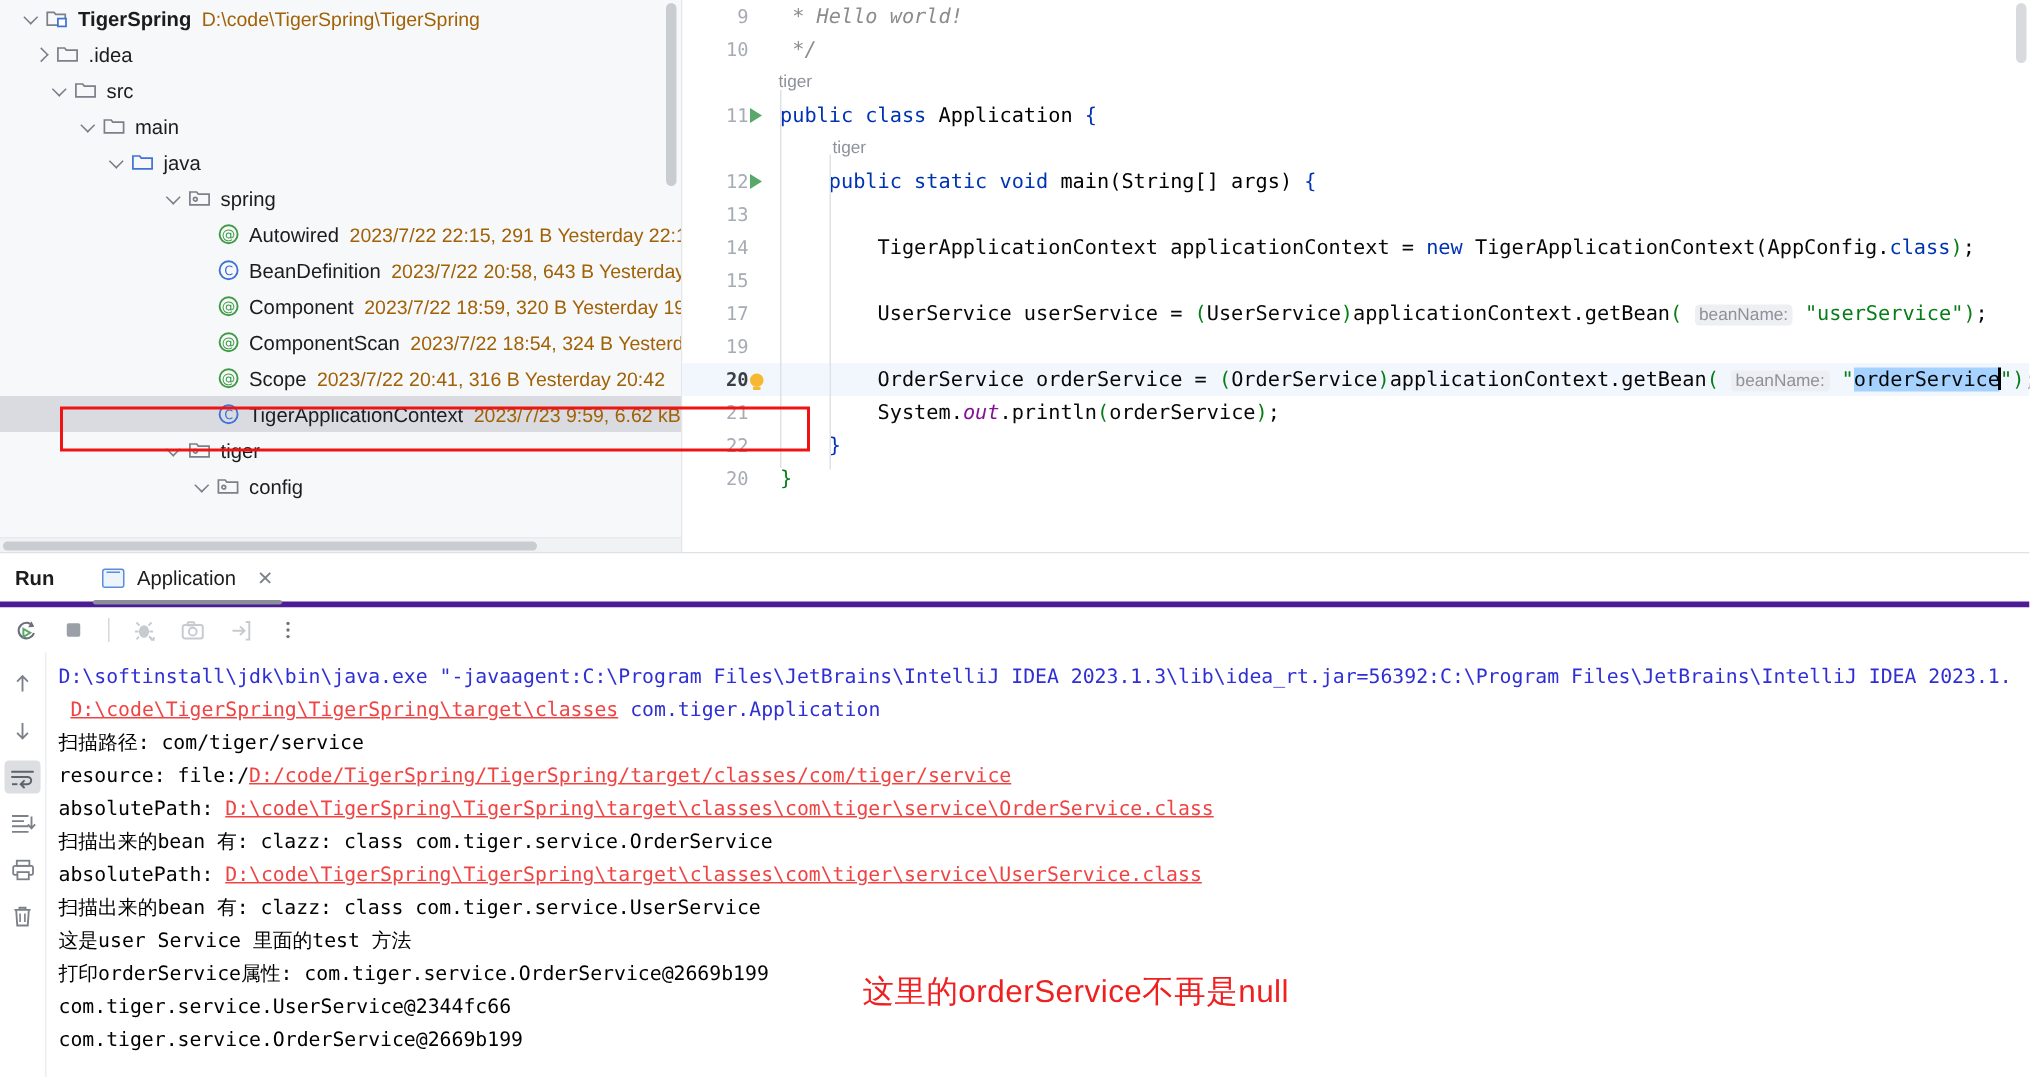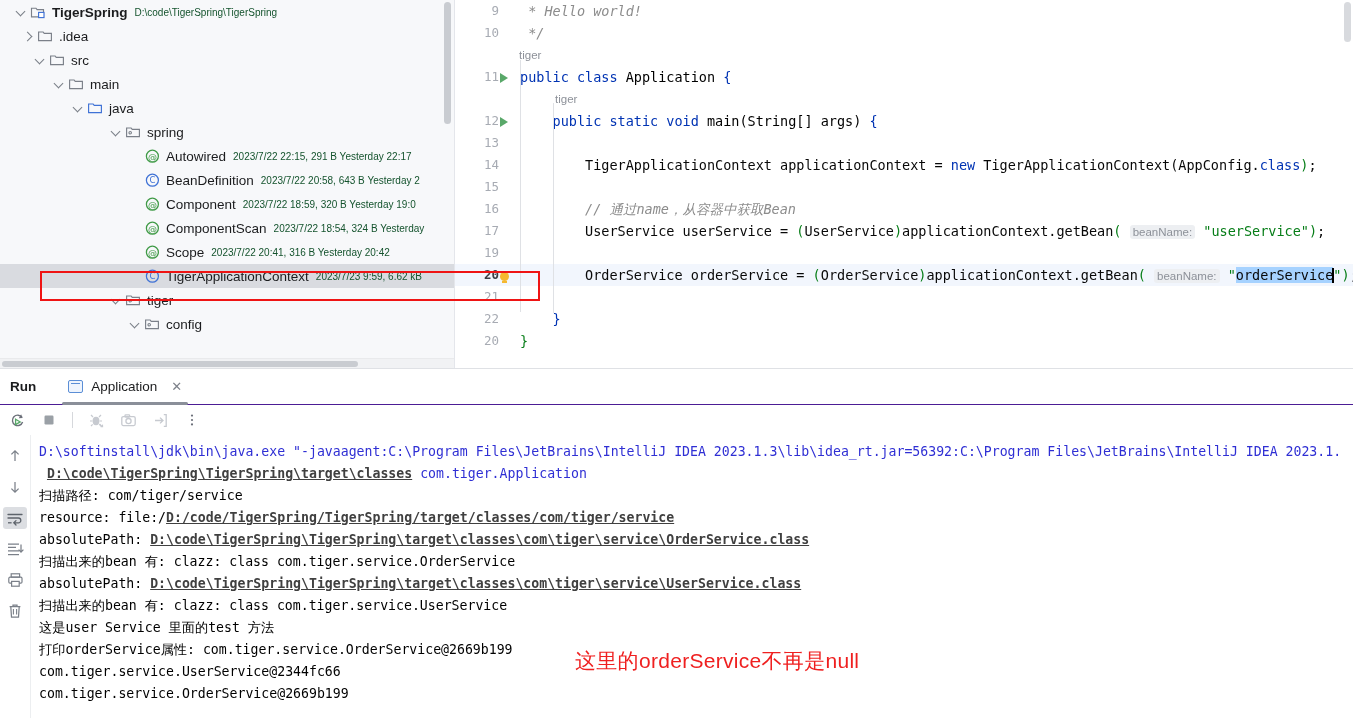--- a/index.html
+++ b/index.html
@@ -49,21 +49,21 @@
     width: 6px; height: 6px; left: 3px; top: 3px;
     transform: rotate(-45deg);
   }
   .twisty.right::before {
     width: 6px; height: 6px; left: 3px; top: 4px;
     transform: rotate(-135deg);
   }
   .tree-icon { width: 17px; height: 16px; flex: 0 0 17px; margin-right: 5px; position: relative; }
   .tlabel { margin-right: 7px; }
   .tlabel.bold { font-weight: bold; }
-  .tmeta { color: #14532d; font-size: 10px; }
+  .tmeta { color: #a16207; font-size: 13px; }
 
   
   .tree-vscroll {
     position: absolute; right: 3px; top: 2px;
     width: 7px; height: 122px; border-radius: 4px;
     background: #c9ccd1;
   }
   
   .tree-hscroll {
     position: absolute; left: 0; bottom: 0;
@@ -153,21 +153,21 @@
   .run-panel {
     position: absolute; left: 0; top: 368px; width: 1353px; height: 350px;
     background: #ffffff;
     border-top: 1px solid #dfe1e5;
   }
   .run-header {
     position: relative; height: 36px;
     display: flex; align-items: center;
     padding-left: 10px;
     background: #ffffff;
-    border-bottom: 1px solid #4c1d95;
+    border-bottom: 4px solid #4c1d95;
   }
   .run-title { font-size: 13.5px; font-weight: bold; color: #1b1c1e; margin-right: 26px; }
   .run-tab {
     position: relative; display: flex; align-items: center; gap: 8px;
     height: 36px; padding: 0 6px;
     font-size: 13.5px; color: #1b1c1e;
   }
   .run-tab::after {
     content: ""; position: absolute; left: 0; right: 0; bottom: 0;
     height: 3px; background: #8a8f99; border-radius: 2px;
@@ -215,21 +215,21 @@
     position: relative; flex: 1; overflow: hidden;
     padding: 6px 0 0 8px;
     font-family: "DejaVu Sans Mono", monospace;
     font-size: 13.2px;
     line-height: 22px;
     color: #000;
     white-space: pre;
   }
   .c-line { height: 22px; white-space: pre; }
   .c-sys { color: #2f2fd4; }
-  .c-link { color: #404040; text-decoration: underline; font-weight: bold; }
+  .c-link { color: #ef4444; text-decoration: underline; }
   .c-out { color: #000000; }
   .redbox {
     position: absolute; left: 40px; top: 271px;
     width: 500px; height: 30px;
     border: 2px solid #ef1414;
     pointer-events: none;
   }
   .annotation {
     position: absolute; left: 575px; top: 647px;
     font-family: "Liberation Sans", sans-serif;
@@ -371,25 +371,24 @@
       <div class="ed-scroll" id="ed-lines">
           <div class="code-line"><span class="ln">9</span><span class="code-txt"><span class="cmt"> * Hello world!</span></span></div>
           <div class="code-line"><span class="ln">10</span><span class="code-txt"><span class="cmt"> */</span></span></div>
           <div class="hint-line"><span class="hint-txt" style="left: 64px;">tiger</span></div>
           <div class="code-line"><span class="ln">11</span><span class="gutter-icon"><span class="run-tri"></span></span><span class="code-txt"><span class="kw">public class </span><span class="cls">Application </span><span class="brace1">{</span></span></div>
           <div class="hint-line"><span class="hint-txt" style="left: 100px;">tiger</span></div>
           <div class="code-line"><span class="ln">12</span><span class="gutter-icon"><span class="run-tri"></span></span><span class="code-txt"><span>    </span><span class="kw">public static void </span><span class="cls">main(String[] args) </span><span class="brace1">{</span></span></div>
           <div class="code-line"><span class="ln">13</span><span class="code-txt"></span></div>
           <div class="code-line"><span class="ln">14</span><span class="code-txt"><span>        TigerApplicationContext applicationContext = </span><span class="kw">new </span><span>TigerApplicationContext(AppConfig.</span><span class="kw">class</span><span class="punc-g">)</span><span>;</span></span></div>
           <div class="code-line"><span class="ln">15</span><span class="code-txt"></span></div>
-          <div class="code-line"><span class="ln">16</span><span class="code-txt"><span class="cmt">        // 通过name，从容器中获取Bean</span></span></div>
           <div class="code-line"><span class="ln">17</span><span class="code-txt"><span>        UserService userService = </span><span class="punc-g">(</span><span>UserService</span><span class="punc-g">)</span><span>applicationContext.getBean</span><span class="punc-g">(</span><span> </span><span class="param-hint">beanName:</span><span> </span><span class="str">"userService"</span><span class="punc-g">)</span><span>;</span></span></div>
           <div class="code-line"><span class="ln">19</span></div>
           <div class="code-line hl"><span class="ln cur">20</span><span class="gutter-icon"><span class="bulb"></span></span><span class="code-txt"><span>        OrderService orderService = </span><span class="punc-g">(</span><span>OrderService</span><span class="punc-g">)</span><span>applicationContext.getBean</span><span class="punc-g">(</span><span> </span><span class="param-hint">beanName:</span><span> </span><span class="str">"</span><span class="sel">orderService</span><span class="caret"></span><span class="str">"</span><span class="punc-g">)</span><span>;</span></span></div>
-          <div class="code-line"><span class="ln">21</span></div>
+          <div class="code-line"><span class="ln">21</span><span class="code-txt"><span>        System.</span><span class="fld">out</span><span>.println</span><span class="punc-g">(</span><span>orderService</span><span class="punc-g">)</span><span>;</span></span></div>
           <div class="code-line"><span class="ln">22</span><span class="code-txt"><span class="brace1">    }</span></span></div>
           <div class="code-line"><span class="ln">20</span><span class="code-txt"><span class="punc-g">}</span></span></div>
         </div>
       <div class="ed-vscroll"></div>
     <div class="indent-guide" style="left: 65px; top: 60px; height: 252px;"></div>
         <div class="indent-guide" style="left: 98px; top: 103px; height: 210px;"></div>
       </div>
   </div>
 
   <div class="run-panel">

